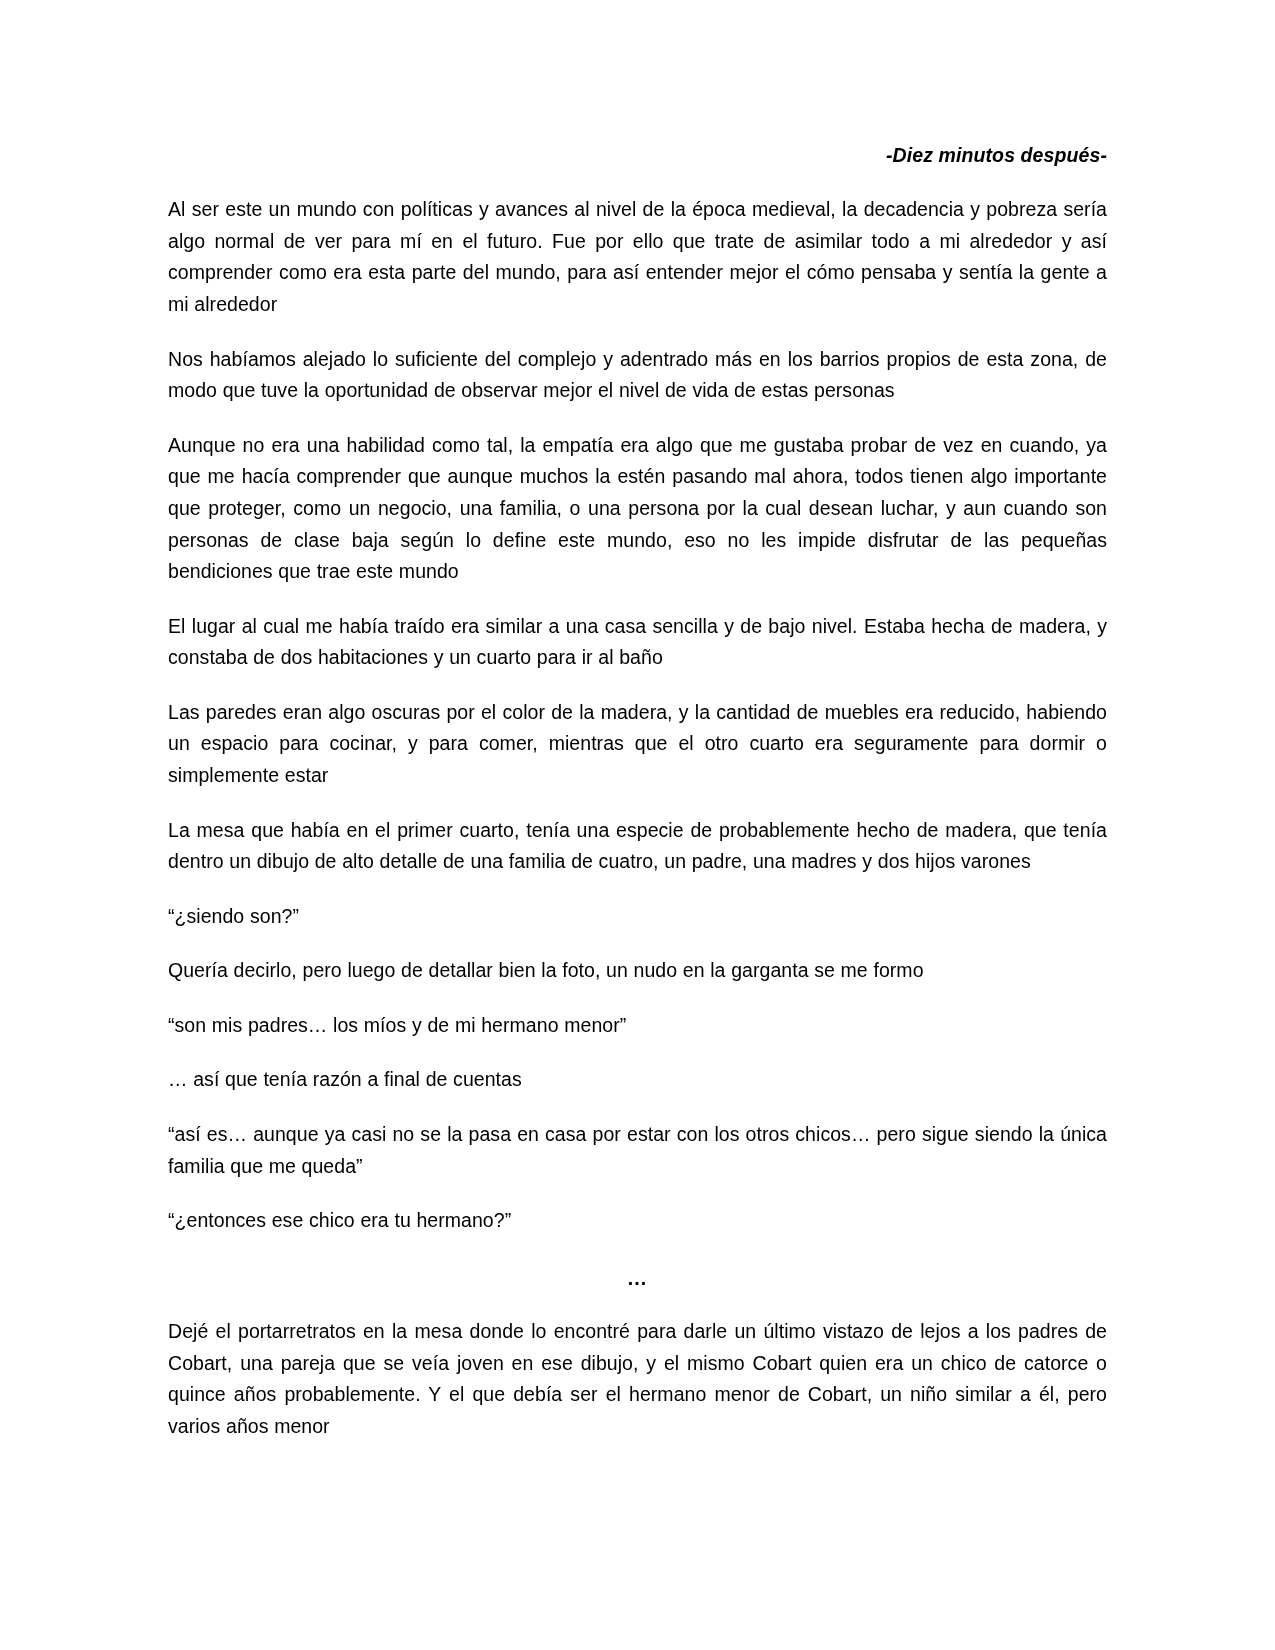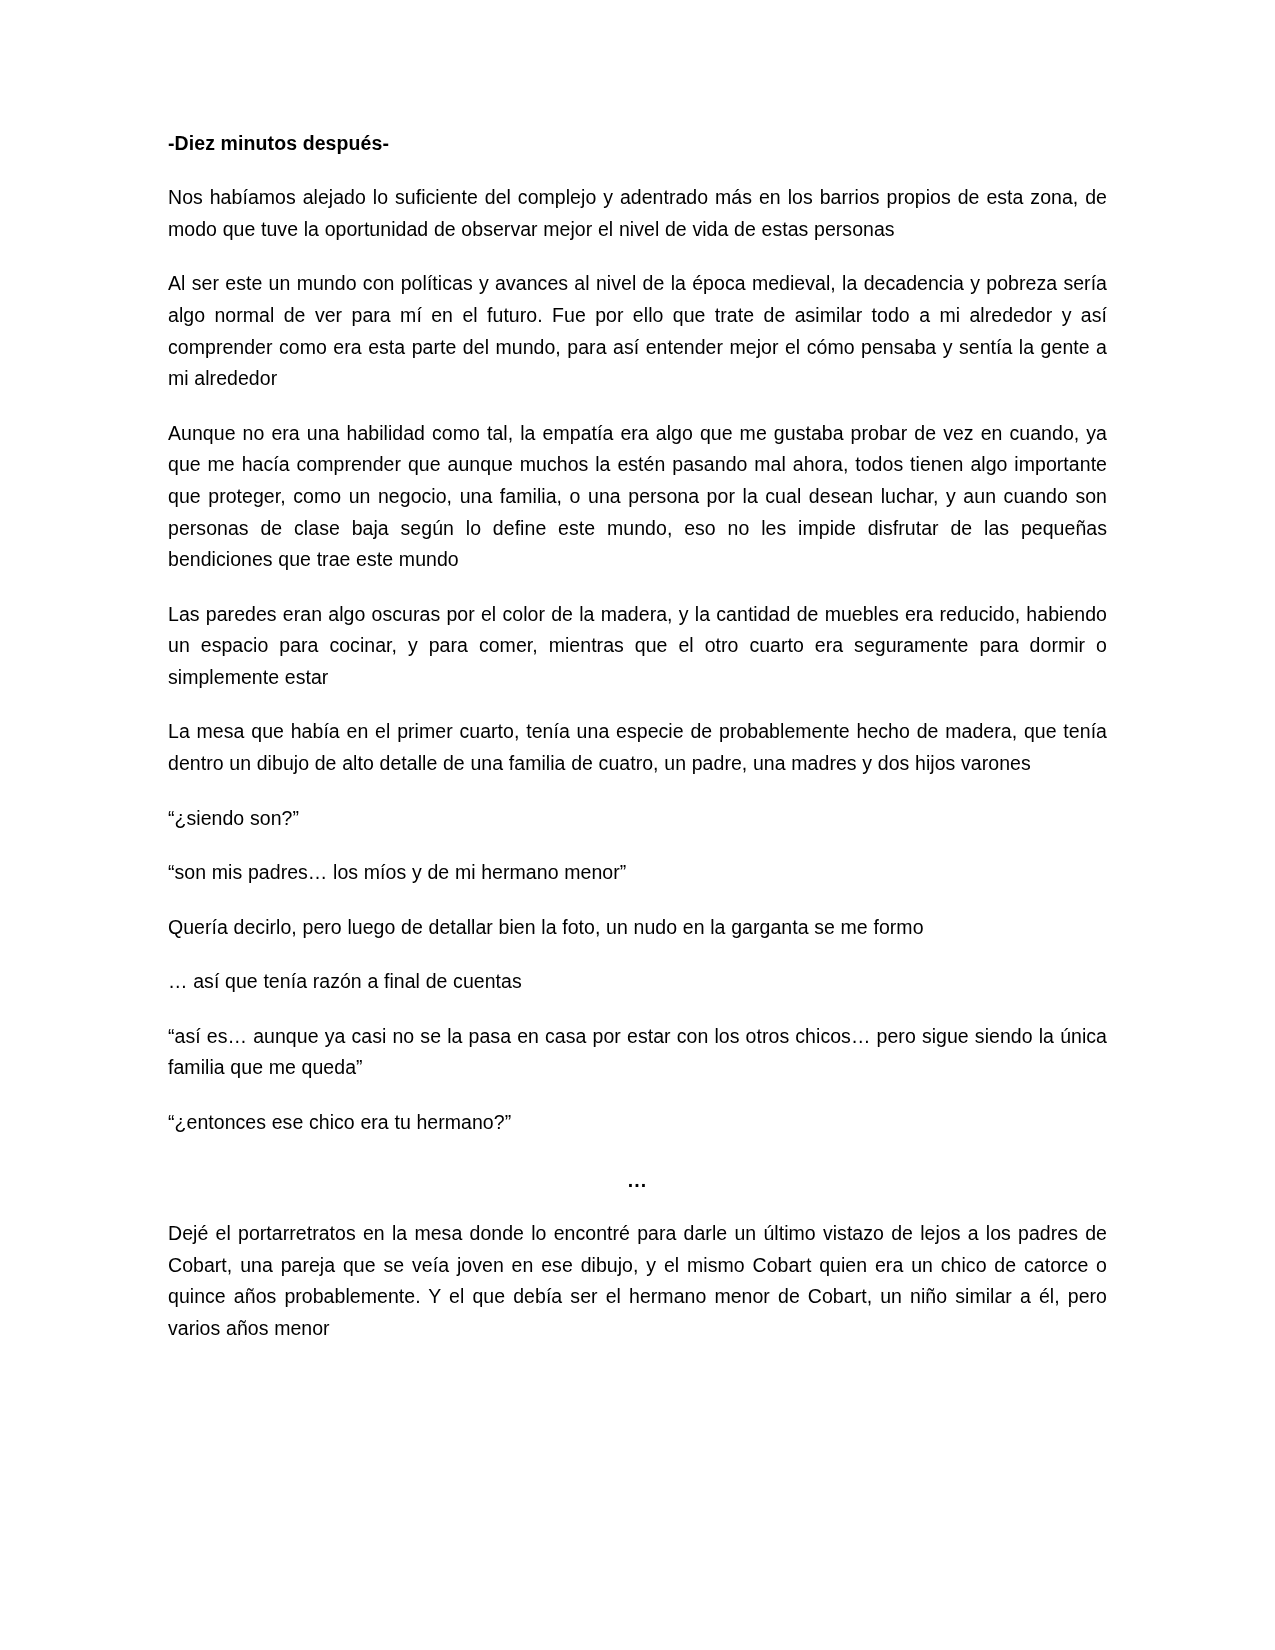--- a/index.html
+++ b/index.html
@@ -14,26 +14,27 @@
     color: #000000;
   }
   .page {
     width: 1275px;
     min-height: 1650px;
     box-sizing: border-box;
     padding: 130px 168px 60px 168px;
     background: #ffffff;
   }
   .doc-title {
-    text-align: left;
+    text-align: right;
     font-weight: bold;
     font-size: 19.5px;
     line-height: 1.35;
-    margin: 0 0 26px 0;
+    margin: 12px 0 26px 0;
     letter-spacing: 0.1px;
+    font-style: italic;
   }
   .para {
     font-size: 19.5px;
     line-height: 1.62;
     text-align: justify;
     margin: 0 0 23px 0;
     letter-spacing: 0.05px;
     word-spacing: 0.2px;
   }
   .para.last {
@@ -49,28 +50,29 @@
   }
 </style>
 </head>
 <body>
 
 <div class="page">
 
   <h1 class="doc-title">-Diez minutos después-</h1>
 
   <div>
+    <p class="para">Al ser este un mundo con políticas y avances al nivel de la época medieval, la decadencia y pobreza sería algo normal de ver para mí en el futuro. Fue por ello que trate de asimilar todo a mi alrededor y así comprender como era esta parte del mundo, para así entender mejor el cómo pensaba y sentía la gente a mi alrededor</p>
     <p class="para">Nos habíamos alejado lo suficiente del complejo y adentrado más en los barrios propios de esta zona, de modo que tuve la oportunidad de observar mejor el nivel de vida de estas personas</p>
-    <p class="para">Al ser este un mundo con políticas y avances al nivel de la época medieval, la decadencia y pobreza sería algo normal de ver para mí en el futuro. Fue por ello que trate de asimilar todo a mi alrededor y así comprender como era esta parte del mundo, para así entender mejor el cómo pensaba y sentía la gente a mi alrededor</p>
     <p class="para">Aunque no era una habilidad como tal, la empatía era algo que me gustaba probar de vez en cuando, ya que me hacía comprender que aunque muchos la estén pasando mal ahora, todos tienen algo importante que proteger, como un negocio, una familia, o una persona por la cual desean luchar, y aun cuando son personas de clase baja según lo define este mundo, eso no les impide disfrutar de las pequeñas bendiciones que trae este mundo</p>
+    <p class="para">El lugar al cual me había traído era similar a una casa sencilla y de bajo nivel. Estaba hecha de madera, y constaba de dos habitaciones y un cuarto para ir al baño</p>
     <p class="para">Las paredes eran algo oscuras por el color de la madera, y la cantidad de muebles era reducido, habiendo un espacio para cocinar, y para comer, mientras que el otro cuarto era seguramente para dormir o simplemente estar</p>
     <p class="para">La mesa que había en el primer cuarto, tenía una especie de probablemente hecho de madera, que tenía dentro un dibujo de alto detalle de una familia de cuatro, un padre, una madres y dos hijos varones</p>
     <p class="para">“¿siendo son?”</p>
+    <p class="para">Quería decirlo, pero luego de detallar bien la foto, un nudo en la garganta se me formo</p>
     <p class="para">“son mis padres… los míos y de mi hermano menor”</p>
-    <p class="para">Quería decirlo, pero luego de detallar bien la foto, un nudo en la garganta se me formo</p>
     <p class="para">… así que tenía razón a final de cuentas</p>
     <p class="para">“así es… aunque ya casi no se la pasa en casa por estar con los otros chicos… pero sigue siendo la única familia que me queda”</p>
     <p class="para">“¿entonces ese chico era tu hermano?”</p>
   </div>
 
   <div class="divider">...</div>
 
   <div>
     <p class="para last">Dejé el portarretratos en la mesa donde lo encontré para darle un último vistazo de lejos a los padres de Cobart, una pareja que se veía joven en ese dibujo, y el mismo Cobart quien era un chico de catorce o quince años probablemente. Y el que debía ser el hermano menor de Cobart, un niño similar a él, pero varios años menor</p>
   </div>

